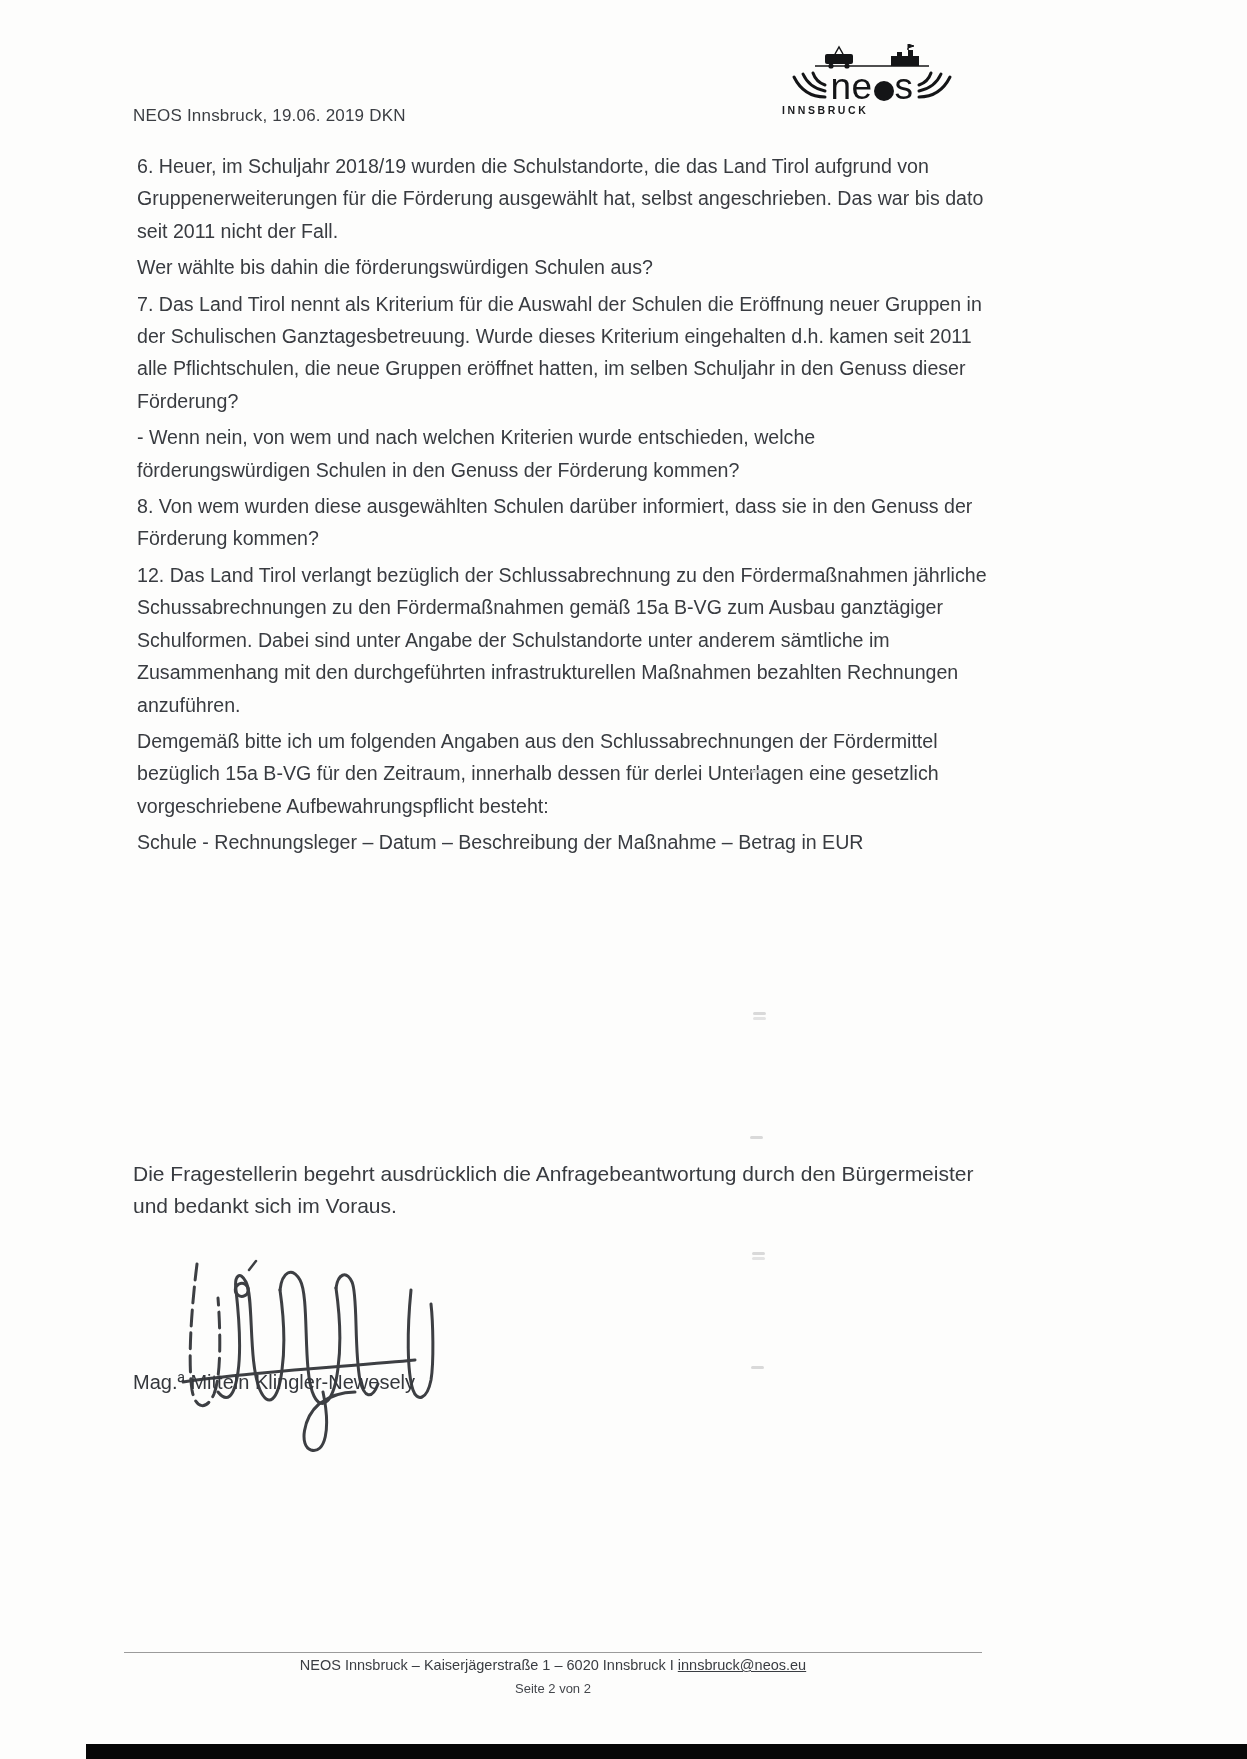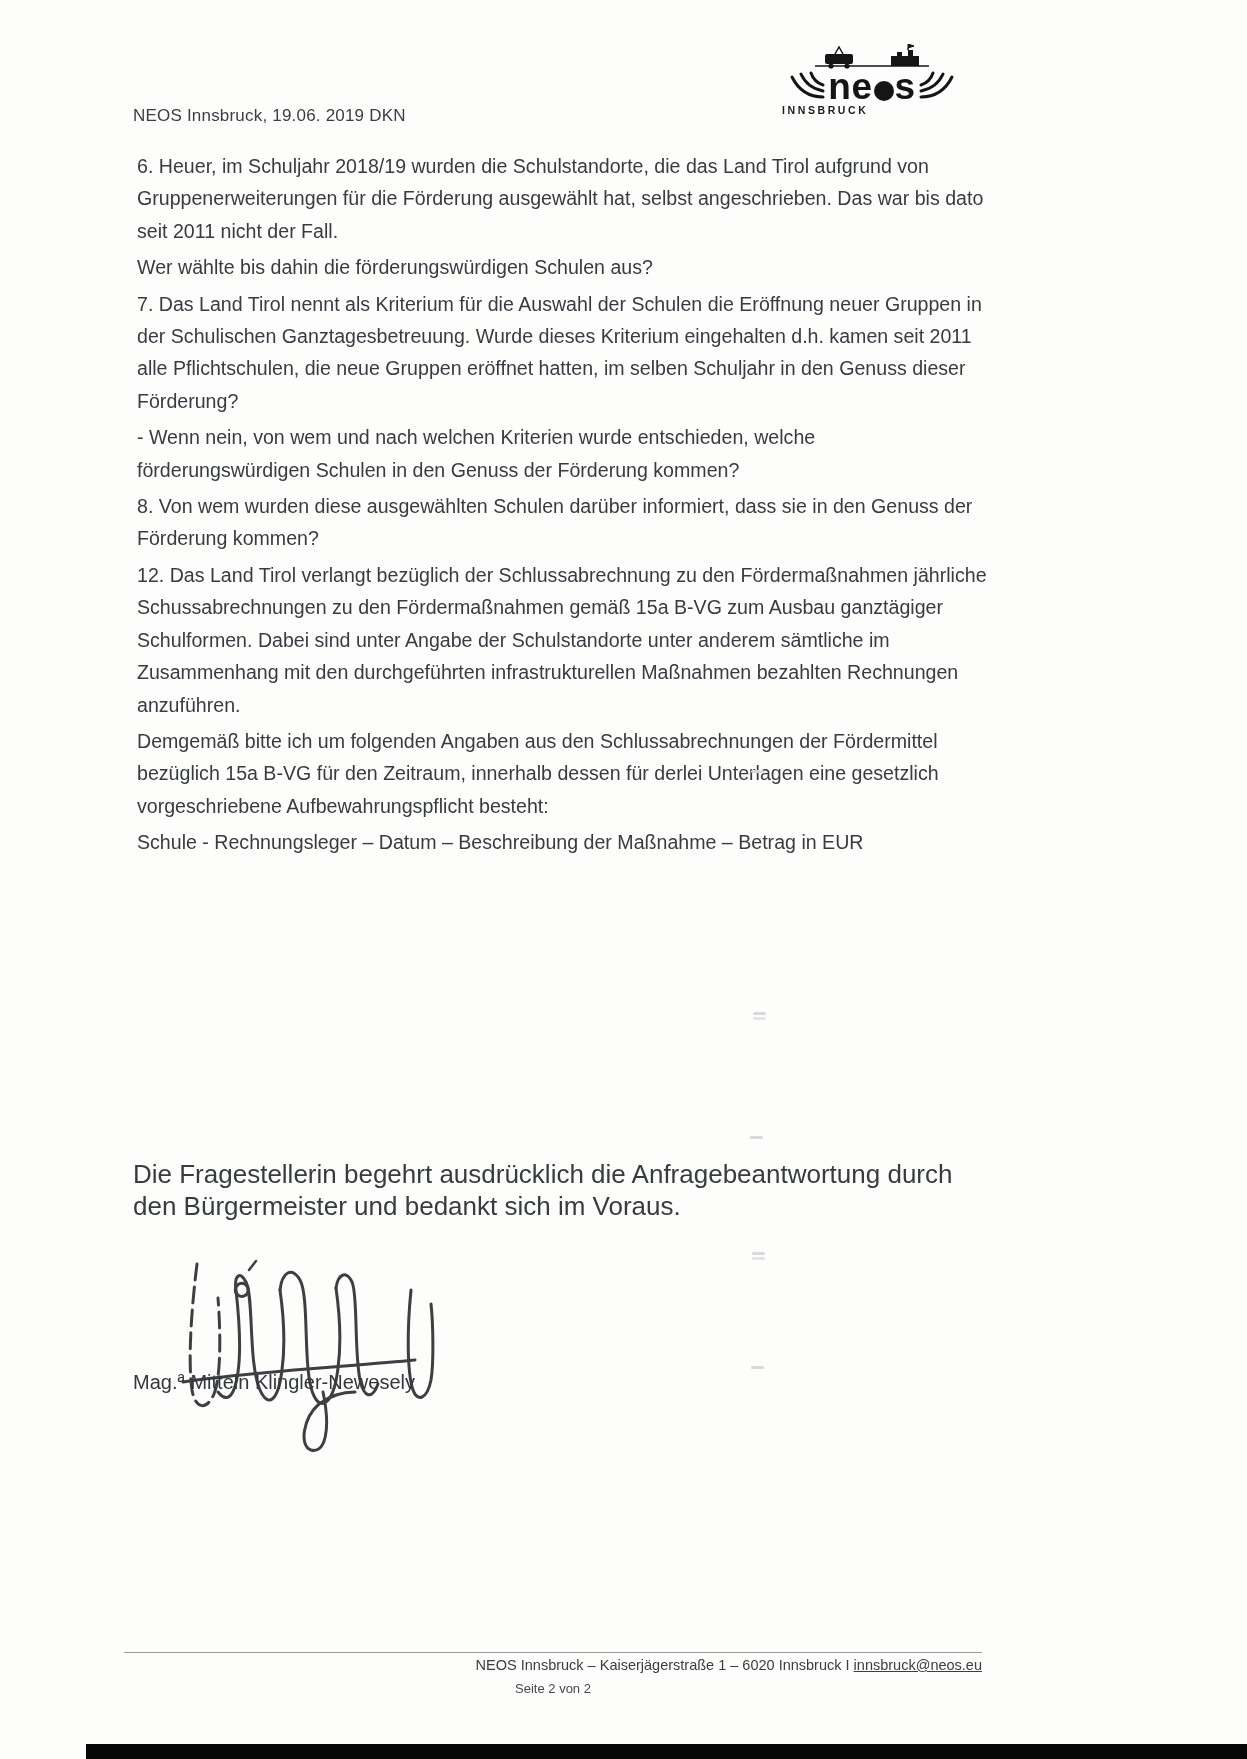--- a/index.html
+++ b/index.html
@@ -24,60 +24,60 @@
   }
 
   
   .logo { position: absolute; left: 782px; top: 44px; width: 180px; text-align: center; }
   .logo-top { display: block; margin: 0 auto -4px auto; }
   .logo-mid { display: flex; align-items: center; justify-content: center; gap: 3px; }
   .wing { flex: 0 0 auto; }
   .wing.right { transform: scaleX(-1); }
   .brand {
     display: flex; align-items: center;
-    font-size: 37px; font-weight: 700; color: #141517;
+    font-size: 37px; font-weight: 400; color: #141517;
     letter-spacing: 0.5px; line-height: 1;
   }
   .brand-dot {
     width: 20px; height: 20px; border-radius: 50%;
     background: #141517; display: inline-block; margin: 8px 1px 0 1px;
   }
   .logo-city {
     font-size: 10.5px; font-weight: 700; letter-spacing: 2.6px;
     color: #1a1b1d; text-align: left; padding-right: 20px; margin-top: -1px;
   }
 
   
   .body-text {
     position: absolute; left: 133px; top: 146px; width: 858px;
     font-size: 19.6px; line-height: 32.4px; color: #383b40;
   }
   .body-text p { margin: 4px; }
 
   .closing {
     position: absolute; left: 133px; top: 1158px; width: 858px;
-    font-size: 26px; line-height: 32.4px; color: #383b40;
+    font-size: 21px; line-height: 32.4px; color: #383b40;
   }
   .closing p { margin: 0; }
 
   
   .signature-svg { position: absolute; left: 175px; top: 1250px; pointer-events: none; }
   .signatory-name {
     position: absolute; left: 133px; top: 1371px;
     font-size: 20px; color: #34373c;
   }
 
   
   .footer-rule {
     position: absolute; left: 124px; top: 1652px; width: 858px; height: 1px;
     background: #9b9b9b;
   }
   .footer-line {
     position: absolute; left: 124px; top: 1657px; width: 858px;
-    text-align: right; font-size: 14.5px; color: #3a3d42;
+    text-align: center; font-size: 14.5px; color: #3a3d42;
   }
   .footer-email { text-decoration: underline; color: #3a3d42; cursor: pointer; }
   .page-number {
     position: absolute; left: 124px; top: 1681px; width: 858px;
     text-align: center; font-size: 13px; color: #44474c;
   }
 
   
   .artifact {
     position: absolute; width: 13px; height: 3px;

